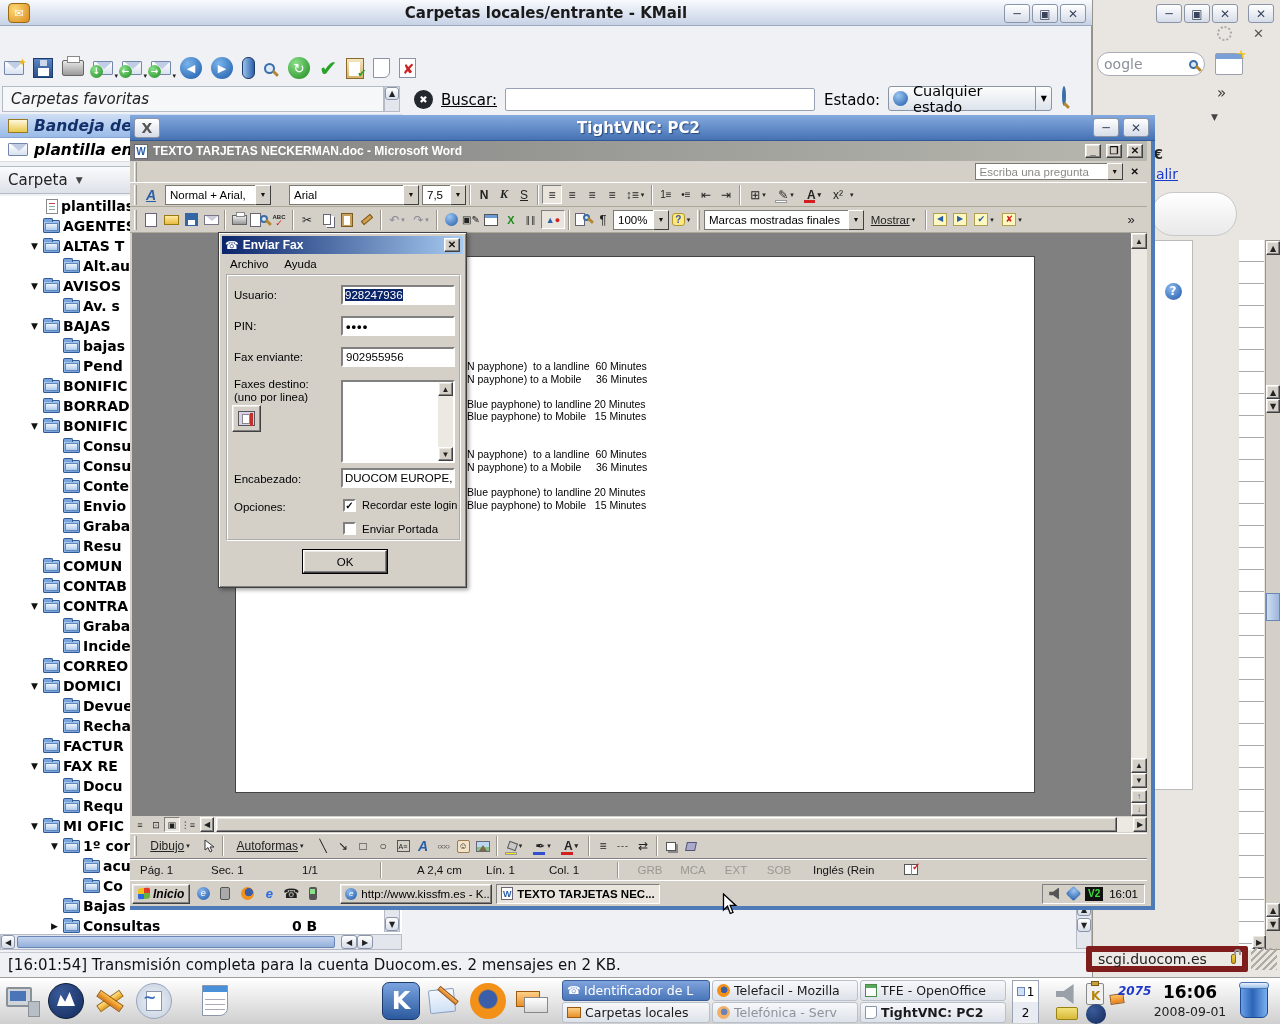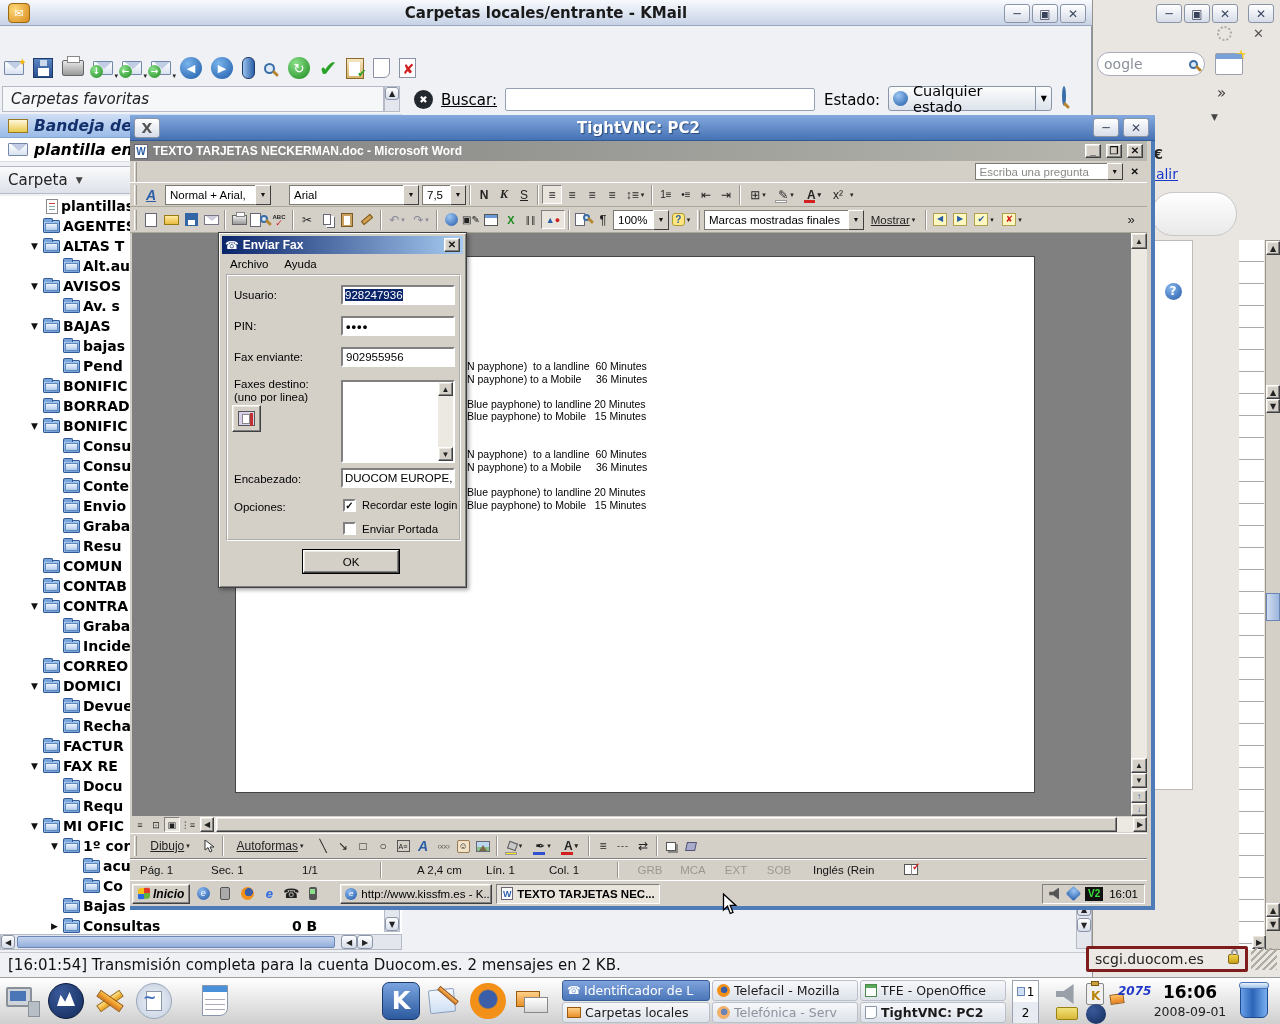--- a/index.html
+++ b/index.html
@@ -447,21 +447,21 @@
   <div class="abs" style="left:172px;top:240px;width:16px;height:710px;background:#d4d0c8;border:1px solid #9a968e">
     <div class="r sa" style="width:14px;height:14px">▲</div>
     <div class="r sa" style="width:14px;height:14px;margin-top:130px">▲</div>
     <div class="r sa" style="width:14px;height:14px">▼</div>
     <div style="width:14px;height:28px;margin-top:180px;background:linear-gradient(90deg,#cfdcf0,#9cb6dc);border:1px solid #6a86b4"></div>
     <div class="r sa abs" style="left:0;bottom:32px;width:14px;height:14px">▲</div>
     <div class="r sa abs" style="left:0;bottom:18px;width:14px;height:14px">▼</div>
     <div class="r sa abs" style="left:-14px;bottom:0;width:14px;height:14px">▶</div>
   </div>
 
-  <div class="abs flex" style="left:-7px;top:946px;width:162px;height:26px;background:#ece9e4;border:3px solid #7f1d1d;border-radius:2px;padding:0 6px;gap:24px">
+  <div class="abs flex" style="left:-7px;top:946px;width:162px;height:26px;background:#ece9e4;border:6px solid #7f1d1d;border-radius:2px;padding:0 6px;gap:24px">
     <span style="font-size:14px;color:#222;flex:1">scgi.duocom.es</span>
     <span style="width:13px;height:10px;background:linear-gradient(#f2d24a,#c8a018);border:1px solid #8a6a10;border-radius:2px;position:relative">
         <span class="abs" style="left:2px;top:-6px;width:7px;height:6px;border:2px solid #999;border-bottom:none;border-radius:4px 4px 0 0"></span>
       </span>
   </div>
   <div class="abs" style="left:158px;top:948px;width:26px;height:22px;background:repeating-linear-gradient(135deg,transparent 0 3px,#b0aca4 3px 5px)"></div>
 </div>
 
 <div class="abs" style="left:130px;top:115px;width:1025px;height:795px;z-index:10;background:#d4d0c8;border:4px solid #4f7ab8;border-top:none">
   <div class="abs flex" style="left:-4px;top:0;width:1025px;height:26px;background:linear-gradient(#84a9de,#4672b4);border-bottom:1px solid #2f5a96">
@@ -834,21 +834,21 @@
   <div class="abs s flex" style="left:122px;top:235px;width:114px;height:20px;padding:0 2px;font-size:11.5px;overflow:hidden;white-space:nowrap">
       <span>DUOCOM EUROPE, S.</span>
     </div>
 
   <div class="abs" style="left:15px;top:268px;font-size:11.5px">Opciones:</div>
   <div class="abs s flex" style="left:124px;top:266px;width:13px;height:13px;justify-content:center;font-size:10px;font-weight:bold">✓</div>
   <div class="abs" style="left:143px;top:266px;font-size:11px">Recordar este login</div>
   <div class="abs s" style="left:124px;top:289px;width:13px;height:13px"></div>
   <div class="abs" style="left:143px;top:290px;font-size:11.5px">Enviar Portada</div>
 
-  <div class="abs r" style="left:84px;top:317px;width:96px;height:23px;outline:1px solid #000;display:flex;align-items:center;justify-content:center;font-size:11.5px">
+  <div class="abs r" style="left:84px;top:317px;width:84px;height:23px;outline:1px solid #000;display:flex;align-items:center;justify-content:center;font-size:11.5px">
       <span>OK</span>
     </div>
 </div>
 
 <div class="abs flex" style="left:0;top:977px;width:1280px;height:47px;background:linear-gradient(#ffffff,#cfcfcf);border-top:1px solid #9e9e9e;z-index:30;gap:0">
   <span class="abs" style="left:4px;top:5px;width:36px;height:36px">
       <span class="abs" style="left:2px;top:4px;width:26px;height:20px;background:#cfd4da;border:2px solid #8a9098;border-radius:2px">
         <span class="abs" style="left:2px;top:2px;width:16px;height:10px;background:#4a76b8"></span>
       </span>
       <span class="abs" style="right:0;bottom:2px;width:12px;height:16px;background:#b8bec6;border:1px solid #8a9098"></span>

